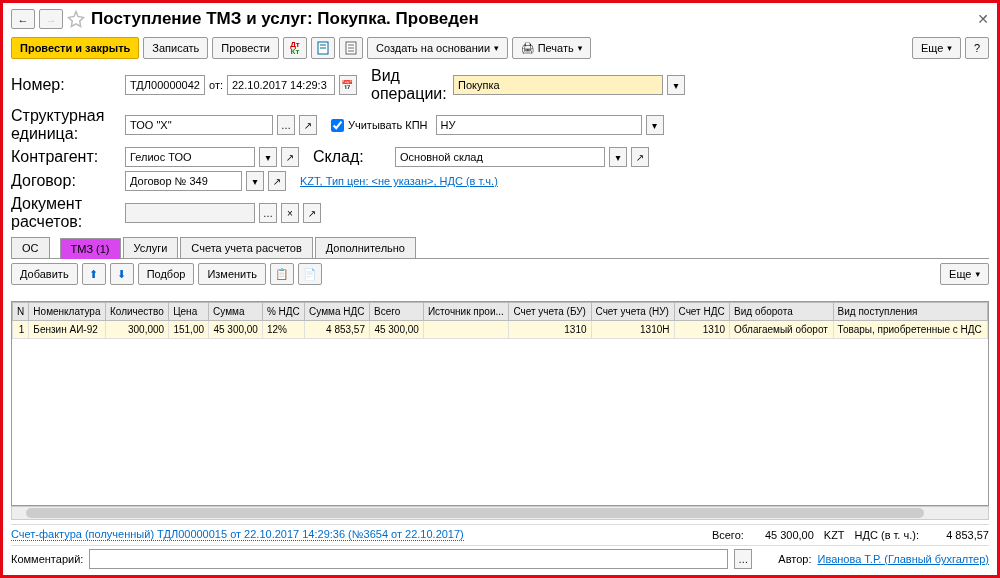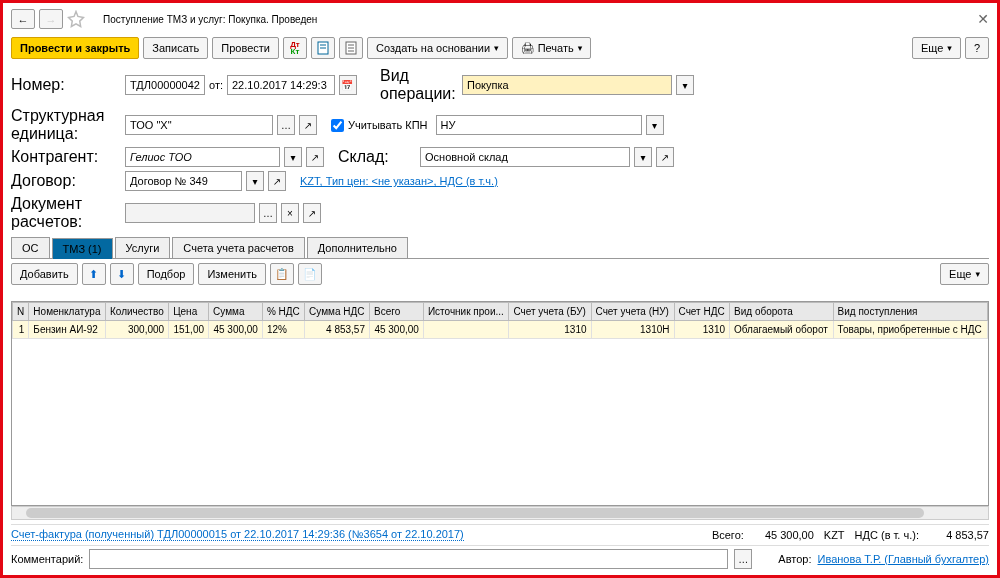--- a/index.html
+++ b/index.html
@@ -1,39 +1,39 @@
 <!DOCTYPE html>
 <html><head>
 <meta charset="utf-8">
 <style>
 * { box-sizing: border-box; margin: 0; padding: 0; }
 body { font-family: Arial, sans-serif; font-size: 11px; background: #fff; }
 .app { border: 3px solid #e30613; width: 1000px; height: 578px; display: flex; flex-direction: column; padding: 6px 8px; }
 .title-row { display: flex; align-items: center; gap: 4px; margin-bottom: 8px; }
 .nav-btn { width: 24px; height: 20px; border: 1px solid #999; background: #f5f5f5; display: flex; align-items: center; justify-content: center; cursor: pointer; border-radius: 2px; }
 .star-icon { width: 18px; height: 18px; color: #bbb; }
-.title-text { font-size: 10px; font-weight: normal; margin-left: 14px; }
+.title-text { font-size: 17px; font-weight: bold; margin-left: 2px; }
 .close-x { margin-left: auto; font-size: 14px; color: #666; cursor: pointer; }
 .toolbar { display: flex; align-items: center; gap: 4px; margin-bottom: 8px; }
 .btn { border: 1px solid #999; background: #f5f5f5; padding: 3px 8px; font-size: 11px; cursor: pointer; border-radius: 2px; height: 22px; display: flex; align-items: center; }
 .btn-primary { background: #ffd200; border-color: #d4a000; font-weight: bold; }
 .btn-icon { width: 24px; height: 22px; padding: 0; justify-content: center; }
 .btn-dropdown::after { content: '▾'; margin-left: 4px; font-size: 9px; }
 .spacer { flex: 1; }
 .form-rows { display: flex; flex-direction: column; gap: 4px; margin-bottom: 6px; }
 .form-row { display: flex; align-items: center; gap: 4px; }
 .lbl { width: 110px; font-size: 16px; }
 .inp { border: 1px solid #999; height: 20px; padding: 0 4px; font-size: 11px; background: #fff; }
 .mini-btn { width: 18px; height: 20px; border: 1px solid #999; background: #f5f5f5; font-size: 10px; display: flex; align-items: center; justify-content: center; cursor: pointer; }
 .link-text { color: #006dcc; text-decoration: underline; cursor: pointer; }
 .dotted-link { border-bottom: 1px dotted #006dcc; color: #006dcc; cursor: pointer; text-decoration: none; text-align: right; }
 .yellow-field { background: #fff2c0; }
 .tabs { display: flex; border-bottom: 1px solid #999; margin-bottom: 4px; }
 .tab { padding: 4px 10px; border: 1px solid #999; border-bottom: none; background: #f0f0f0; margin-right: 2px; cursor: pointer; font-size: 11px; }
-.tab.active { background: #0369a1; position: relative; top: 1px; }
+.tab.active { background: #d946ef; position: relative; top: 1px; margin-left: 8px; }
 .grid-toolbar { display: flex; align-items: center; gap: 4px; margin-bottom: 16px; }
 .grid { border: 1px solid #999; flex: 1; overflow: auto; }
 table { border-collapse: collapse; width: 100%; font-size: 10px; }
 th { background: #e8e8e8; border: 1px solid #bbb; padding: 3px 4px; text-align: left; font-weight: normal; }
 td { border: 1px solid #e0e0e0; padding: 3px 4px; background: #fffadc; }
 td.r, th.r { text-align: right; }
 .scrollbar-h { height: 14px; background: #eee; border: 1px solid #ccc; display: flex; align-items: center; }
 .scroll-thumb { height: 10px; background: #ccc; border-radius: 5px; margin: 0 14px; flex: 1; max-width: 92%; }
 .footer-row { display: flex; align-items: center; gap: 6px; margin-top: 4px; border-top: 1px solid #ddd; padding-top: 3px; }
 .totals { margin-left: auto; display: flex; gap: 10px; align-items: center; }
@@ -92,37 +92,37 @@
     <button class="btn">?</button>
   </div>
 
   <div class="form-rows">
     <div class="form-row">
       <span class="lbl">Номер:</span>
       <input class="inp" style="width: 80px;" value="ТДЛ00000042">
       <span>от:</span>
       <input class="inp" style="width: 108px;" value="22.10.2017 14:29:3">
       <span class="mini-btn">📅</span>
-      <span class="lbl" style="width:78px;margin-left:19px">Вид операции:</span>
+      <span class="lbl" style="width:78px;margin-left:10px">Вид операции:</span>
       <input class="inp yellow-field" style="width: 210px;" value="Покупка">
       <span class="mini-btn">▾</span>
     </div>
     <div class="form-row">
       <span class="lbl">Структурная единица:</span>
       <input class="inp" style="width: 148px;" value="ТОО &quot;X&quot;">
       <span class="mini-btn">…</span>
       <span class="mini-btn">↗</span>
       <input type="checkbox" checked="" style="margin-left: 10px;">
       <span>Учитывать КПН</span>
       <input class="inp" style="width: 206px; margin-left: 4px;" value="НУ">
       <span class="mini-btn">▾</span>
     </div>
     <div class="form-row">
       <span class="lbl">Контрагент:</span>
-      <input class="inp" style="width: 155px; font-style: italic;" value="Гелиос ТОО">
+      <input class="inp" style="width: 130px;" value="Гелиос ТОО">
       <span class="mini-btn">▾</span>
       <span class="mini-btn">↗</span>
       <span class="lbl" style="width:78px;margin-left:10px">Склад:</span>
       <input class="inp" style="width: 210px;" value="Основной склад">
       <span class="mini-btn">▾</span>
       <span class="mini-btn">↗</span>
     </div>
     <div class="form-row">
       <span class="lbl">Договор:</span>
       <input class="inp" style="width: 117px;" value="Договор № 349">

